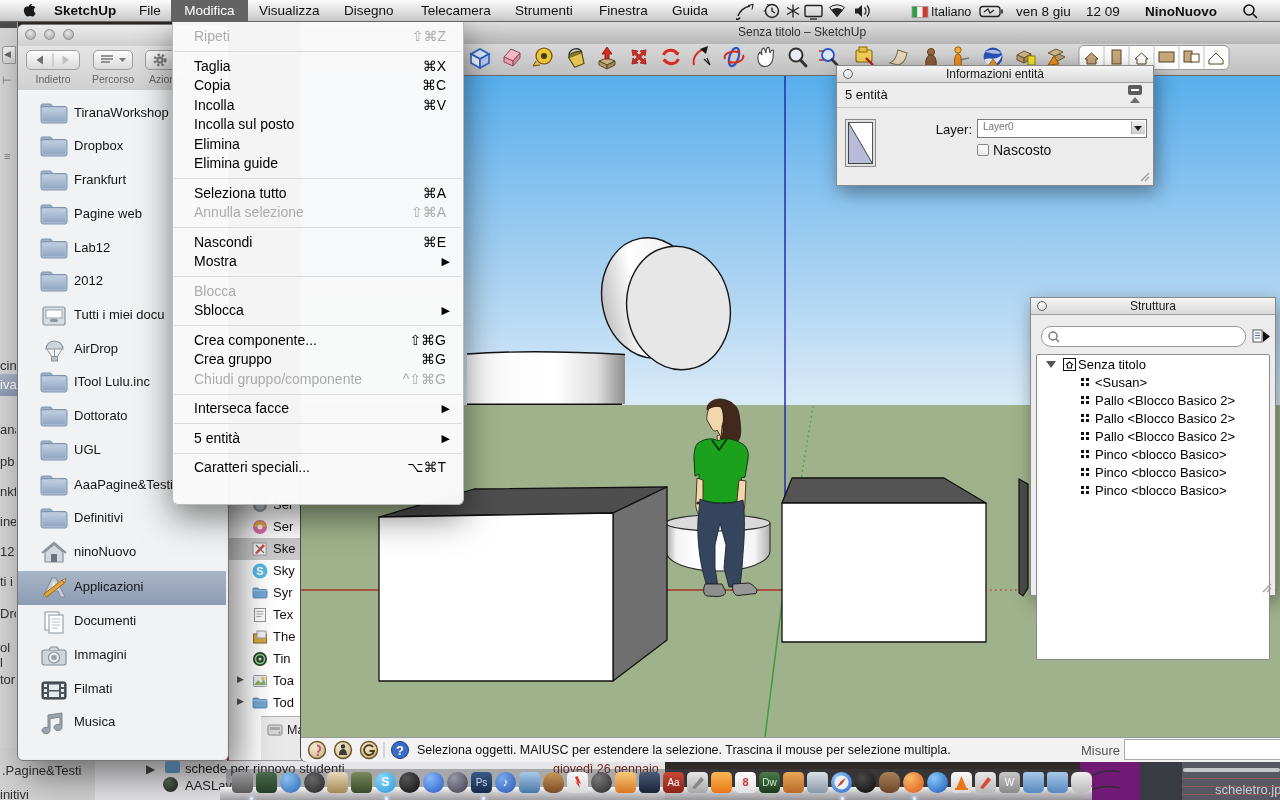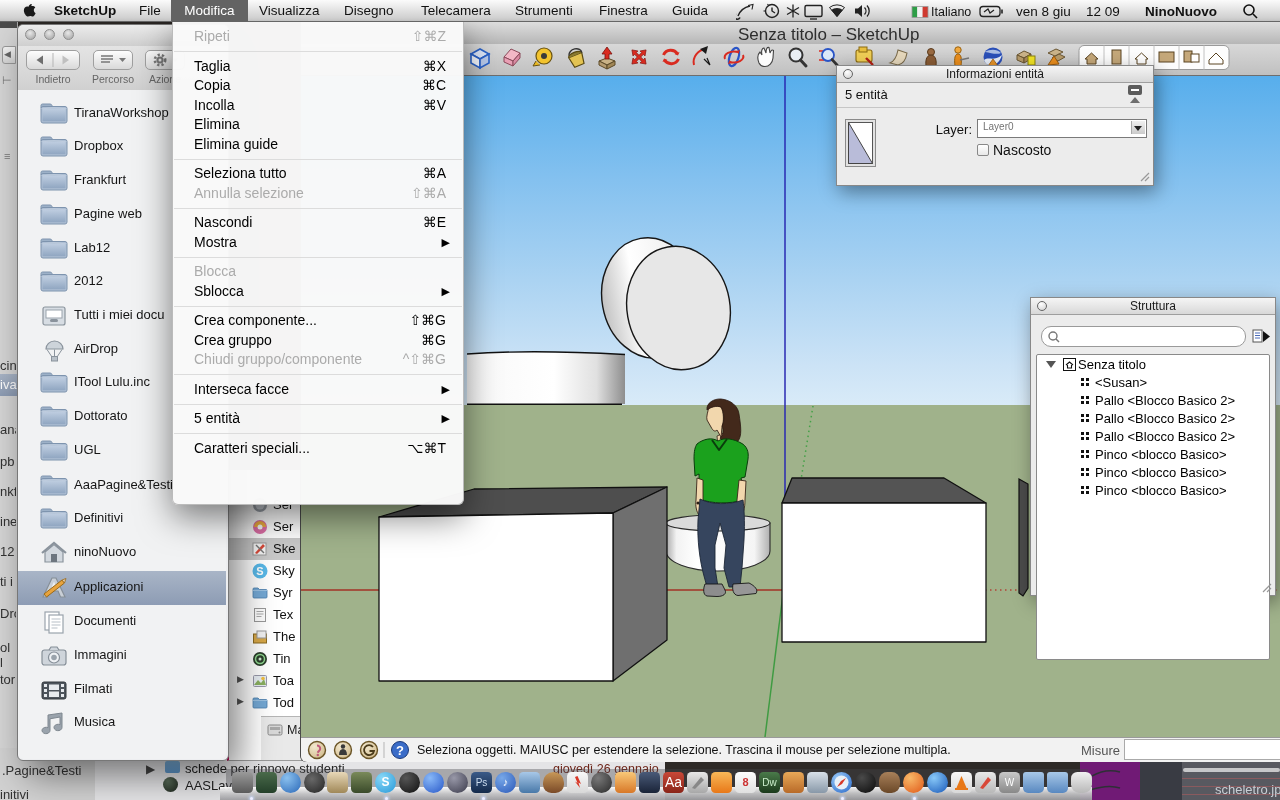--- a/index.html
+++ b/index.html
@@ -24,21 +24,21 @@
   #fontlist .row .tx{position:absolute;left:44px;top:3px;}
   #fontlist .foot{position:absolute;left:0;top:246px;width:78px;height:44px;
                   background:#e9e9e9;border-top:1px solid #b5b5b5;margin-left:32px;}
   
   #sk{left:300px;top:22px;width:980px;height:739px;z-index:10;
       border-left:1px solid #4a4a4a;border-bottom:1px solid #4a4a4a;
       border-radius:0 0 0 6px; background:#ccc;}
   #sk-title{position:absolute;left:0;top:0;width:100%;height:22px;
             background:linear-gradient(#dedede,#b6b6b6);
             border-bottom:1px solid #8a8a8a;}
-  #sk-title .t{position:absolute;left:437px;top:3px;font-size:17px;color:#2e2e2e;}
+  #sk-title .t{position:absolute;left:437px;top:3px;font-size:12px;color:#2e2e2e;}
   #sk-toolbar{position:absolute;left:0;top:22px;width:100%;height:32px;
               background:linear-gradient(#d8d8d8,#c0c0c0);
               border-bottom:1px solid #6e6e6e;box-sizing:border-box;}
   #sk-view{position:absolute;left:0;top:54px;width:980px;height:661px;overflow:hidden;}
   #sk-status{position:absolute;left:0;top:715px;width:980px;height:24px;
              background:#f2f2f2;border-top:1px solid #9a9a9a;border-radius:0 0 0 6px;}
   #sk-status .msg{position:absolute;left:116px;top:5px;font-size:12.5px;color:#111;}
   #sk-status .mis{position:absolute;left:780px;top:5px;font-size:13px;color:#555;}
   #sk-status .fld{position:absolute;left:823px;top:1px;width:157px;height:21px;
                   background:#fff;border:1px solid #aaa;border-right:none;box-sizing:border-box;}
@@ -866,20 +866,21 @@
       <path d="M9 1 L1 9 M9 5 L5 9" stroke="#999" stroke-width="1.2"></path>
     </svg>
 </div>
 
 <div class="abs" id="menu">
   <div class="mrow dis">Ripeti<span class="sc">⇧⌘Z</span></div>
   <div class="msep"></div>
   <div class="mrow">Taglia<span class="sc">⌘X</span></div>
   <div class="mrow">Copia<span class="sc">⌘C</span></div>
   <div class="mrow">Incolla<span class="sc">⌘V</span></div>
+  <div class="mrow">Incolla sul posto</div>
   <div class="mrow">Elimina</div>
   <div class="mrow">Elimina guide</div>
   <div class="msep"></div>
   <div class="mrow">Seleziona tutto<span class="sc">⌘A</span></div>
   <div class="mrow dis">Annulla selezione<span class="sc">⇧⌘A</span></div>
   <div class="msep"></div>
   <div class="mrow">Nascondi<span class="sc">⌘E</span></div>
   <div class="mrow">Mostra<span class="arr">▶</span></div>
   <div class="msep"></div>
   <div class="mrow dis">Blocca</div>
@@ -967,21 +968,21 @@
   <div class="di" style="left:251px;background:linear-gradient(#3a5a88,#142a4a);color:#cde;font-size:10px;text-align:center;line-height:21px;">Ps</div>
   <div class="di" style="left:275px;background:radial-gradient(circle at 7px 6px,#78a8e8,#2a58b8);border-radius:50%;color:#fff;font-size:11px;text-align:center;line-height:20px;">♪</div>
   <div class="di" style="left:299px;background:linear-gradient(#a8c8e8,#4878a8);"></div>
   <div class="di" style="left:323px;background:linear-gradient(#c89858,#7a4a28);border-radius:50% 50% 40% 40%;"></div>
   <div class="di" style="left:347px;background:linear-gradient(#f8f8f8,#d8d8d8);"><svg width="21" height="21">
         <path d="M10.5 4 L14 12 L11.5 10.5 L13 16 L8 9.5 L10.5 11 L8 5 Z" fill="#d83828"></path>
       </svg></div>
   <div class="di" style="left:371px;background:radial-gradient(circle at 7px 6px,#787878,#2a2a2a);border-radius:50%;"></div>
   <div class="di" style="left:395px;background:linear-gradient(#f8c878,#d87828);"></div>
   <div class="di" style="left:419px;background:linear-gradient(#4a5a78,#1a2438);"></div>
-  <div class="di" style="left:443px;background:linear-gradient(#c84838,#8a2418);color:#fff;font-size:14px;text-align:center;line-height:21px;">Aa</div>
+  <div class="di" style="left:443px;background:linear-gradient(#c84838,#8a2418);color:#fff;font-size:10px;text-align:center;line-height:21px;">Aa</div>
   <div class="di" style="left:467px;background:linear-gradient(#e8e8e8,#a8a8a8);"><svg width="21" height="21">
         <path d="M5 16 L14 5 L17 8 L8 17 Z" fill="#888"></path>
       </svg></div>
   <div class="di" style="left:491px;background:linear-gradient(#f8b858,#e87818);"></div>
   <div class="di" style="left:515px;background:linear-gradient(#fdfdfd,#e0e0e0);color:#c33;font-size:11px;text-align:center;line-height:21px;font-weight:bold;">8</div>
   <div class="di" style="left:539px;background:linear-gradient(#4a7a4a,#1c3a1c);color:#cec;font-size:10px;text-align:center;line-height:21px;">Dw</div>
   <div class="di" style="left:563px;background:linear-gradient(#e8a858,#b86a28);"></div>
   <div class="di" style="left:587px;background:linear-gradient(#d8e0e8,#8898a8);"></div>
   <div class="di" style="left:611px;background:radial-gradient(circle at 7px 6px,#98c8f8,#2868c8);border-radius:50%;"><svg width="21" height="21">
         <circle cx="10.5" cy="10.5" r="7" fill="#e8f0f8"></circle>

